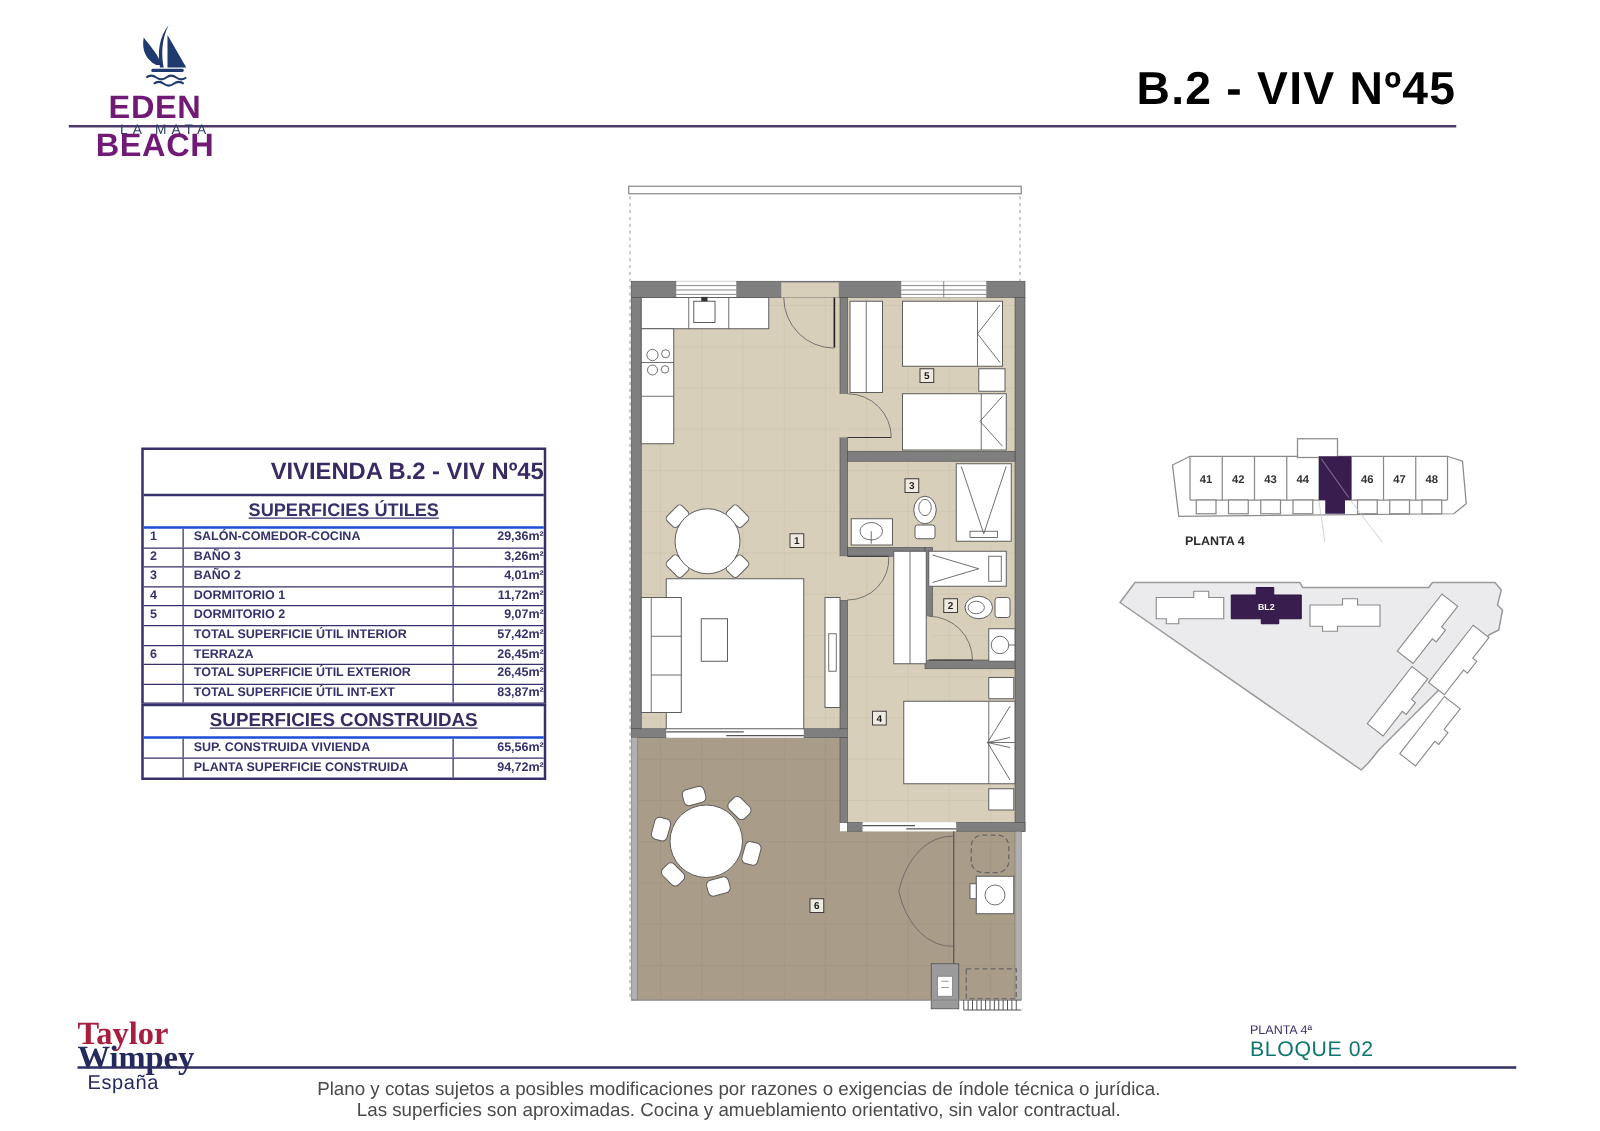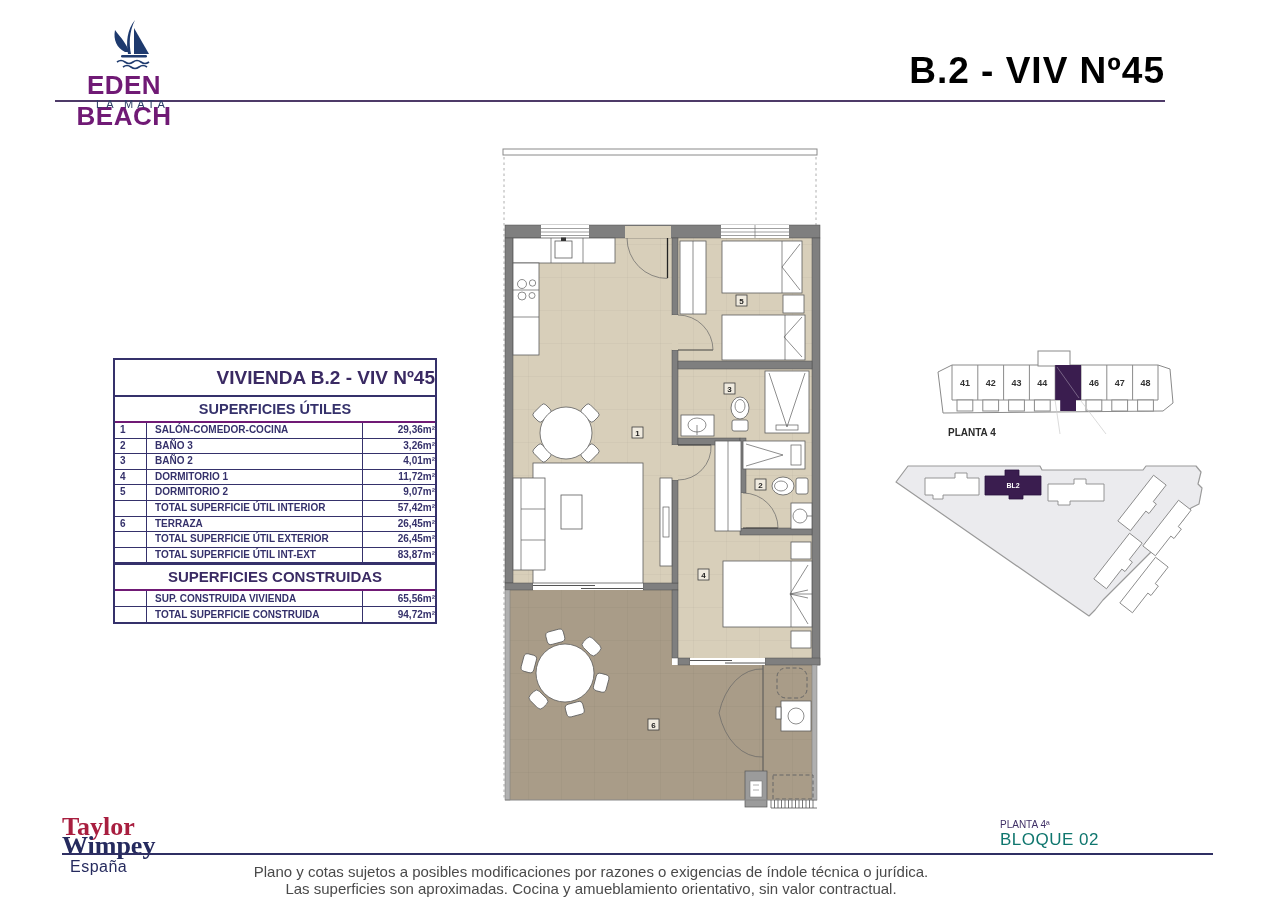--- a/index.html
+++ b/index.html
@@ -16,21 +16,21 @@
   .page-title{left:700px;top:50px;width:465px;text-align:right;font-size:37px;font-weight:bold;
               color:#000000;letter-spacing:1px;}
 
   
   .tbl{left:113px;width:324px;border:2px solid #35316b;color:#35316b;background:#fff;box-sizing:border-box;}
   .t1{top:358px;}
   .t2{top:563px;}
   .tbl-title{height:35px;line-height:35px;text-align:right;font-size:19px;font-weight:bold;
              color:#3a2a63;border-bottom:2px solid #35316b;}
   .tbl-sub{height:24px;line-height:24px;text-align:center;font-size:14.5px;font-weight:bold;
-           border-bottom:2px solid #701a75;}
+           border-bottom:2px solid #1d4ed8;text-decoration:underline;}
   .trow{display:flex;height:14.6px;line-height:14.6px;font-size:10px;font-weight:bold;
         border-bottom:1px solid #35316b;}
   .trow:last-child{border-bottom:none;}
   .c-num{width:32px;border-right:1px solid #35316b;padding-left:5px;box-sizing:border-box;}
   .c-lbl{flex:1;padding-left:8px;white-space:nowrap;overflow:hidden;}
   .c-val{width:72px;border-left:1px solid #35316b;text-align:right;}
 
   
   .frule{left:62px;top:853px;width:1151px;height:2px;background:#2f2f63;}
   .tw{left:62px;font-family:"Liberation Serif",serif;font-weight:bold;font-size:26px;line-height:22px;}
@@ -125,21 +125,21 @@
 
   <div class="abs tbl t2">
     <div class="tbl-sub" style="font-size:15px;color:#3a2a63;">SUPERFICIES CONSTRUIDAS</div>
     <div class="trow" style="height:15px;line-height:15px;">
         <div class="c-num"></div>
         <div class="c-lbl">SUP. CONSTRUIDA VIVIENDA</div>
         <div class="c-val">65,56m²</div>
       </div>
     <div class="trow" style="height:15px;line-height:15px;">
         <div class="c-num"></div>
-        <div class="c-lbl">TOTAL SUPERFICIE CONSTRUIDA</div>
+        <div class="c-lbl">PLANTA SUPERFICIE CONSTRUIDA</div>
         <div class="c-val">94,72m²</div>
       </div>
   </div>
 
   <svg class="abs" style="left:495px;top:145px;" width="330" height="670" viewBox="0 0 330 670">
     <defs>
       <pattern id="tg" width="33" height="33" patternUnits="userSpaceOnUse">
         <path d="M33 0H0V33" fill="none" stroke="rgba(0,0,0,0.05)" stroke-width="1"></path>
       </pattern>
     </defs>

